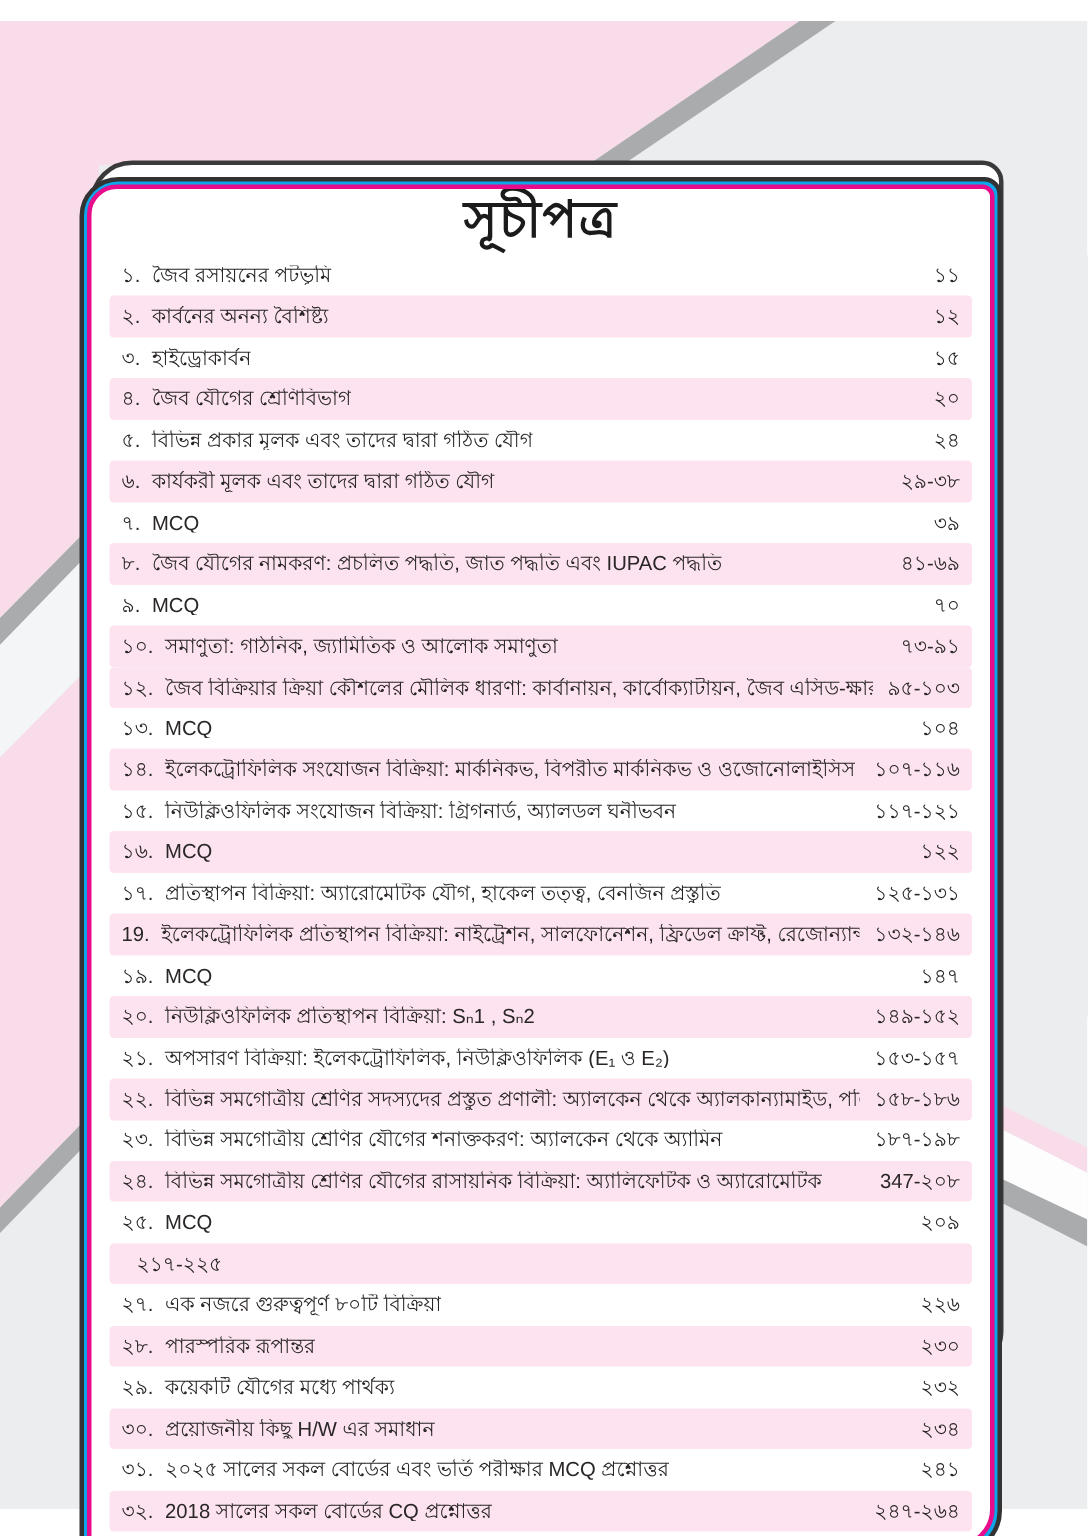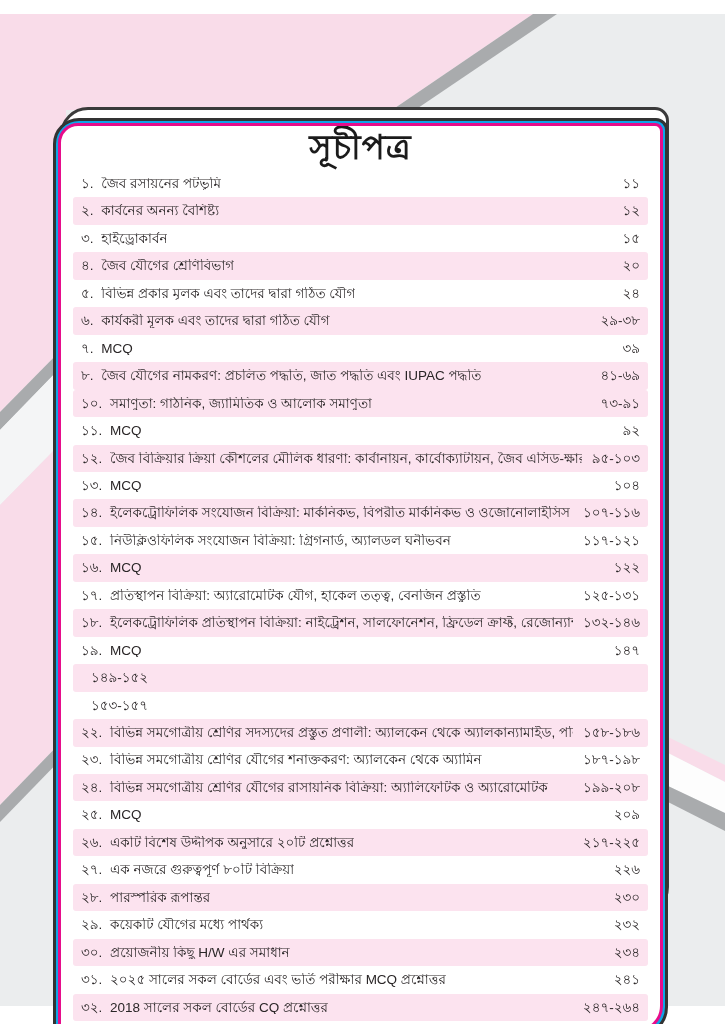--- a/index.html
+++ b/index.html
@@ -114,30 +114,30 @@
   <div class="row">
     <span class="row-main"><span class="row-no">৭. </span><span>MCQ</span></span>
     <span class="row-pages">৩৯</span>
   </div>
 
   <div class="row hl">
     <span class="row-main"><span class="row-no">৮. </span><span>জৈব যৌগের নামকরণ: প্রচলিত পদ্ধতি, জাত পদ্ধতি এবং IUPAC পদ্ধতি</span></span>
     <span class="row-pages">৪১-৬৯</span>
   </div>
 
+  <div class="row">
+    <span class="row-main"><span class="row-no">৯. </span><span>MCQ</span></span>
+    <span class="row-pages">৭০</span>
+  </div>
 
   <div class="row hl">
     <span class="row-main"><span class="row-no">১০. </span><span>সমাণুতা: গাঠনিক, জ্যামিতিক ও আলোক সমাণুতা</span></span>
     <span class="row-pages">৭৩-৯১</span>
   </div>
 
-  <div class="row">
-    <span class="row-main"><span class="row-no">১১. </span><span>MCQ</span></span>
-    <span class="row-pages">৯২</span>
-  </div>
 
   <div class="row hl">
     <span class="row-main"><span class="row-no">১২. </span><span>জৈব বিক্রিয়ার ক্রিয়া কৌশলের মৌলিক ধারণা: কার্বানায়ন, কার্বোক্যাটায়ন, জৈব এসিড-ক্ষারক</span></span>
     <span class="row-pages">৯৫-১০৩</span>
   </div>
 
   <div class="row">
     <span class="row-main"><span class="row-no">১৩. </span><span>MCQ</span></span>
     <span class="row-pages">১০৪</span>
   </div>
@@ -156,59 +156,60 @@
     <span class="row-main"><span class="row-no">১৬. </span><span>MCQ</span></span>
     <span class="row-pages">১২২</span>
   </div>
 
   <div class="row">
     <span class="row-main"><span class="row-no">১৭. </span><span>প্রতিস্থাপন বিক্রিয়া: অ্যারোমেটিক যৌগ, হাকেল তত্ত্ব, বেনজিন প্রস্তুতি</span></span>
     <span class="row-pages">১২৫-১৩১</span>
   </div>
 
   <div class="row hl">
-    <span class="row-main"><span class="row-no">১৮. </span><span>ইলেকট্রোফিলিক প্রতিস্থাপন বিক্রিয়া: নাইট্রেশন, সালফোনেশন, ফ্রিডেল ক্রাফ্ট, রেজোন্যান্স</span></span>
+    <span class="row-main"><span class="row-no">19. </span><span>ইলেকট্রোফিলিক প্রতিস্থাপন বিক্রিয়া: নাইট্রেশন, সালফোনেশন, ফ্রিডেল ক্রাফ্ট, রেজোন্যান্স</span></span>
     <span class="row-pages">১৩২-১৪৬</span>
   </div>
 
   <div class="row">
     <span class="row-main"><span class="row-no">১৯. </span><span>MCQ</span></span>
     <span class="row-pages">১৪৭</span>
   </div>
 
   <div class="row hl">
+    <span class="row-main"><span class="row-no">২০. </span><span>নিউক্লিওফিলিক প্রতিস্থাপন বিক্রিয়া: Sₙ1 , Sₙ2</span></span>
     <span class="row-pages">১৪৯-১৫২</span>
   </div>
 
   <div class="row">
+    <span class="row-main"><span class="row-no">২১. </span><span>অপসারণ বিক্রিয়া: ইলেকট্রোফিলিক, নিউক্লিওফিলিক (E₁ ও E₂)</span></span>
     <span class="row-pages">১৫৩-১৫৭</span>
   </div>
 
   <div class="row hl">
     <span class="row-main"><span class="row-no">২২. </span><span>বিভিন্ন সমগোত্রীয় শ্রেণির সদস্যদের প্রস্তুত প্রণালী: অ্যালকেন থেকে অ্যালকান্যামাইড, পলিমার</span></span>
     <span class="row-pages">১৫৮-১৮৬</span>
   </div>
 
   <div class="row">
     <span class="row-main"><span class="row-no">২৩. </span><span>বিভিন্ন সমগোত্রীয় শ্রেণির যৌগের শনাক্তকরণ: অ্যালকেন থেকে অ্যামিন</span></span>
     <span class="row-pages">১৮৭-১৯৮</span>
   </div>
 
   <div class="row hl">
     <span class="row-main"><span class="row-no">২৪. </span><span>বিভিন্ন সমগোত্রীয় শ্রেণির যৌগের রাসায়নিক বিক্রিয়া: অ্যালিফেটিক ও অ্যারোমেটিক</span></span>
-    <span class="row-pages">১৯৯-২০৮</span>
+    <span class="row-pages">347-২০৮</span>
   </div>
 
   <div class="row">
     <span class="row-main"><span class="row-no">২৫. </span><span>MCQ</span></span>
     <span class="row-pages">২০৯</span>
   </div>
 
   <div class="row hl">
-    <span class="row-main"><span class="row-no">২৬. </span><span>একটি বিশেষ উদ্দীপক অনুসারে ২০টি প্রশ্নোত্তর</span></span>
     <span class="row-pages">২১৭-২২৫</span>
   </div>
 
   <div class="row">
     <span class="row-main"><span class="row-no">২৭. </span><span>এক নজরে গুরুত্বপূর্ণ ৮০টি বিক্রিয়া</span></span>
     <span class="row-pages">২২৬</span>
   </div>
 
   <div class="row hl">
     <span class="row-main"><span class="row-no">২৮. </span><span>পারস্পরিক রূপান্তর</span></span>

